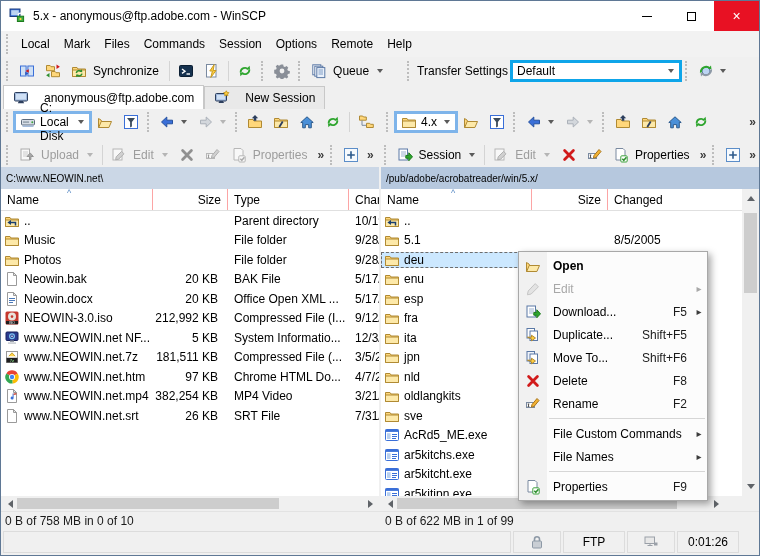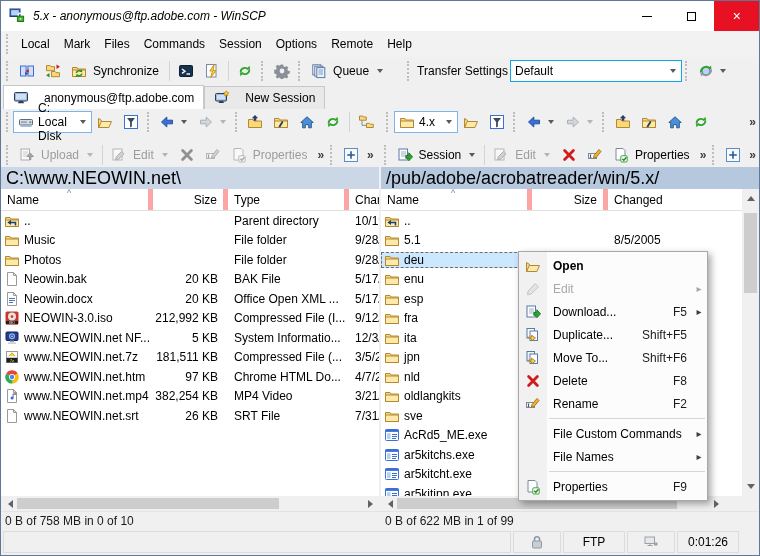--- a/index.html
+++ b/index.html
@@ -2,21 +2,21 @@
 <html><head>
 <meta charset="utf-8">
 <style>
   * { box-sizing: border-box; margin: 0; padding: 0; }
   html,body { background:#dcdcdc; }
   body { font-family:"Liberation Sans", sans-serif; font-size:12px; color:#000; }
   .win { position:relative; width:760px; height:556px; background:#f0f0f0;
          border:1px solid #5f7895; overflow:hidden; display:flex; flex-direction:column; }
 
   
-  .titlebar { height:30px; background:#fff; display:flex; align-items:center; flex:0 0 auto;font-style:italic; }
+  .titlebar { height:30px; background:#fff; display:flex; align-items:center; flex:0 0 auto; }
   .titlebar .appicon { width:18px; height:18px; margin:0 6px 0 8px; }
   .titlebar .title { flex:1; font-size:12px; white-space:nowrap; overflow:hidden; }
   .caption-btn { width:45px; height:30px; display:flex; align-items:center; justify-content:center; }
   .btn-min .bar { width:10px; height:1px; background:#000; }
   .btn-max .box { width:9px; height:9px; border:1px solid #000; }
   .btn-close { background:#e81123; color:#fff; font-size:14px; }
 
   
   .menubar { height:26px; display:flex; align-items:center; background:#f2f2f2; padding-left:2px; flex:0 0 auto; }
   .grip { width:5px; height:20px; border-left:2px dotted #bdbdbd; margin:0 3px; }
@@ -26,53 +26,53 @@
   .toolbar { height:28px; display:flex; align-items:center; background:#f0f0f0; flex:0 0 auto; padding-left:2px; }
   .tbtn { display:flex; align-items:center; gap:4px; padding:3px 4px; border:1px solid transparent; border-radius:2px; }
   .ic { width:16px; height:16px; display:inline-block; }
   .ic svg { width:16px; height:16px; display:block; }
   .sep { width:1px; height:20px; background:#d4d4d4; margin:0 3px; }
   .dd { width:0; height:0; border:3px solid transparent; border-top:4px solid #5a5a5a; margin:3px 1px 0 2px; }
   .dd.dis { border-top-color:#b5b5b5; }
   .gray { filter:grayscale(1) opacity(.55); }
   .lbl { padding:0 2px; }
   .dislbl { color:#9c9c9c; }
-  .combo { height:22px; background:#fff; border:1px solid #0ea5e9; display:flex; align-items:center;
+  .combo { height:22px; background:#fff; border:3px solid #0ea5e9; display:flex; align-items:center;
            padding:0 4px; gap:4px; }
   .combo .dd { margin-left:auto; }
   .overflow { font-size:12px; font-weight:bold; color:#3c3c3c; padding:2px 3px; }
 
   
   .tabbar { height:24px; display:flex; align-items:flex-end; background:#f0f0f0; padding-left:2px; flex:0 0 auto; }
   .tab { display:flex; align-items:center; gap:15px; height:23px; padding:0 9px; border:1px solid #c8c8c8;
          border-bottom:none; background:#e9e9e9; }
   .tab.active { background:#fff; height:24px; }
 
   
   .split { display:flex; flex:0 0 auto; }
   .lhalf { width:378px; display:flex; align-items:center; padding-left:2px; }
   .pgap  { width:2px; background:#f0f0f0; }
   .rhalf { flex:1; display:flex; align-items:center; padding-left:2px; }
   .panetool { height:26px; }
   .cmdbar { height:24px;margin-top:8px; }
   .spacer { flex:1; }
 
   .pathrow { height:22px; }
-  .pathbar { height:22px; display:flex; align-items:center; padding-left:5px; font-size:18px;
+  .pathbar { height:22px; display:flex; align-items:center; padding-left:5px; font-size:10px;
              white-space:nowrap; overflow:hidden; }
   .pathbar.left { background:#cbd7e6; width:378px; }
   .pathbar.right { background:#b6c8de; flex:1; }
 
   
   .filearea { flex:1; display:flex; position:relative; min-height:0; }
   .pane { background:#fff; position:relative; overflow:hidden; }
   .pane.l { width:378px; }
   .pane.r { flex:1; }
   .hdr { height:22px; display:flex; border-bottom:1px solid #e0e0e0; position:relative; background:#fff; }
-  .hcell { display:flex; align-items:flex-end; padding:0 6px 3px 6px; border-right:5px solid #fca5a5;
+  .hcell { display:flex; align-items:flex-end; padding:0 6px 3px 6px; border-right:1px solid #fca5a5;
            white-space:nowrap; overflow:hidden; font-size:12px; }
   .sortmark { position:absolute; top:-1px; font-size:9px; color:#5a8bc4; }
   .rows { position:relative; }
   .frow { display:flex; height:19.5px; align-items:center; white-space:nowrap; }
   .c-name { display:flex; align-items:center; gap:4px; padding-left:3px; overflow:hidden; }
   .c-name .ficon { flex:0 0 16px; width:16px; height:16px; }
   .c-name .ficon svg { width:16px; height:16px; display:block; }
   .c-size { text-align:right; padding-right:10px; overflow:hidden; }
   .c-type, .c-chg { padding-left:6px; overflow:hidden; }
   

